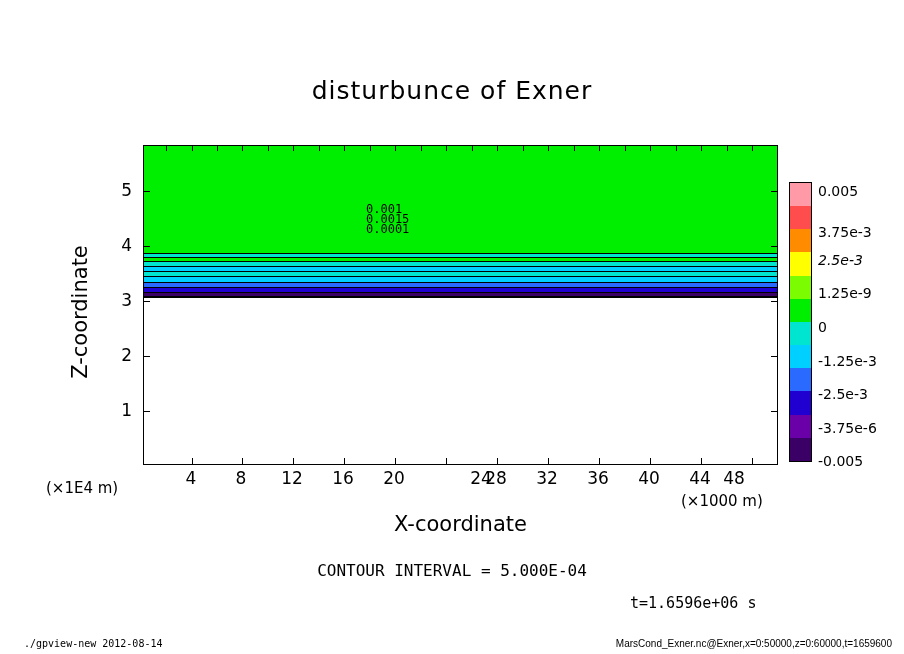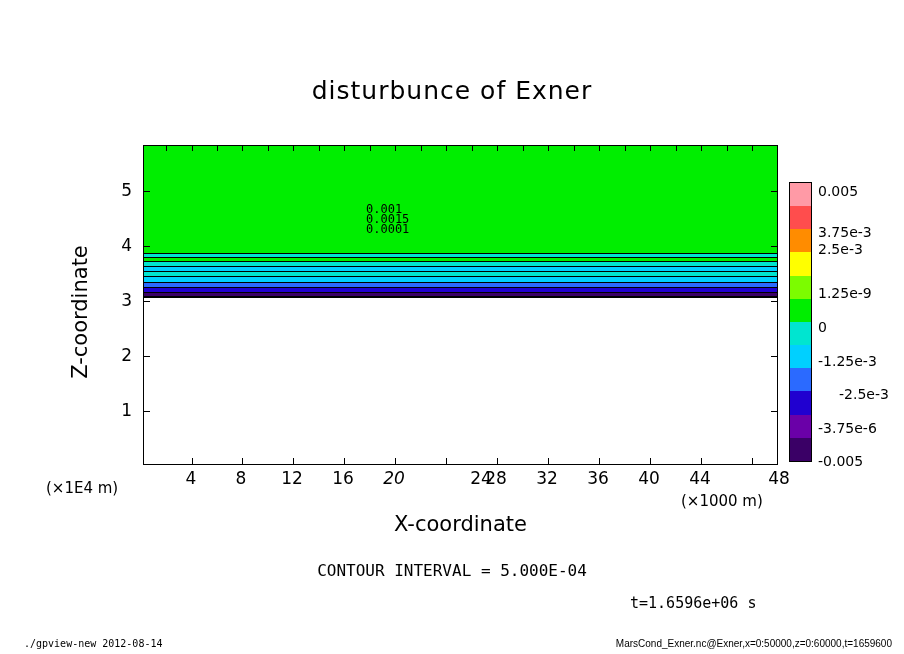--- a/index.html
+++ b/index.html
@@ -232,28 +232,28 @@
   <div class="tick-y-right" style="top:210px;"></div>
   <div class="tick-y-right" style="top:155px;"></div>
   <div class="tick-y-right" style="top:100px;"></div>
   <div class="tick-y-right" style="top:45px;"></div>
 </div>
 
 <div class="xlabel-val" style="left:191px;">4</div>
 <div class="xlabel-val" style="left:241px;">8</div>
 <div class="xlabel-val" style="left:292px;">12</div>
 <div class="xlabel-val" style="left:343px;">16</div>
-<div class="xlabel-val" style="left:394px;font-style:italic;">20</div>
+<div class="xlabel-val" style="left:394px;">20</div>
 <div class="xlabel-val" style="left:445px;margin-left:36px;">24</div>
 <div class="xlabel-val" style="left:496px;">28</div>
 <div class="xlabel-val" style="left:547px;">32</div>
 <div class="xlabel-val" style="left:598px;">36</div>
 <div class="xlabel-val" style="left:649px;">40</div>
 <div class="xlabel-val" style="left:700px;">44</div>
-<div class="xlabel-val" style="left:779px;text-align:right;">48</div>
+<div class="xlabel-val" style="left:734px;text-align:right;">48</div>
 
 <div class="ylabel-val" style="top:410px;">1</div>
 <div class="ylabel-val" style="top:355px;">2</div>
 <div class="ylabel-val" style="top:300px;">3</div>
 <div class="ylabel-val" style="top:245px;">4</div>
 <div class="ylabel-val" style="top:190px;">5</div>
 
 <div class="abs" id="xaxis-title">X-coordinate</div>
 <div class="abs" id="yaxis-title">Z-coordinate</div>
 <div class="abs" id="xunit">(×1000 m)</div>
@@ -269,24 +269,24 @@
   <div class="cb-cell" style="height:23.16px;background:#00e5d0;"></div>
   <div class="cb-cell" style="height:23.16px;background:#00d0ff;"></div>
   <div class="cb-cell" style="height:23.16px;background:#2b6aff;"></div>
   <div class="cb-cell" style="height:23.16px;background:#2000d0;"></div>
   <div class="cb-cell" style="height:23.16px;background:#6a00a8;"></div>
   <div class="cb-cell" style="height:23.16px;background:#3a0066;"></div>
 </div>
 
 <div class="cb-label" style="top:191px;">0.005</div>
 <div class="cb-label" style="top:216px;margin-top:16px;">3.75e-3</div>
-<div class="cb-label" style="top:249px;">2.5e-3</div>
+<div class="cb-label" style="top:260px;font-style:italic;">2.5e-3</div>
 <div class="cb-label" style="top:293px;">1.25e-9</div>
 <div class="cb-label" style="top:327px;">0</div>
 <div class="cb-label" style="top:361px;">-1.25e-3</div>
-<div class="cb-label" style="top:394px;margin-left:21px;">-2.5e-3</div>
+<div class="cb-label" style="top:394px;">-2.5e-3</div>
 <div class="cb-label" style="top:428px;">-3.75e-6</div>
 <div class="cb-label" style="top:461px;">-0.005</div>
 
 <div class="abs" id="contour-interval">CONTOUR INTERVAL = 5.000E-04</div>
 <div class="abs" id="time-stamp">t=1.6596e+06 s</div>
 <div class="abs" id="footer-left">./gpview-new  2012-08-14</div>
 <div class="abs" id="footer-right">MarsCond_Exner.nc@Exner,x=0:50000,z=0:60000,t=1659600</div>
 
 </body></html>

